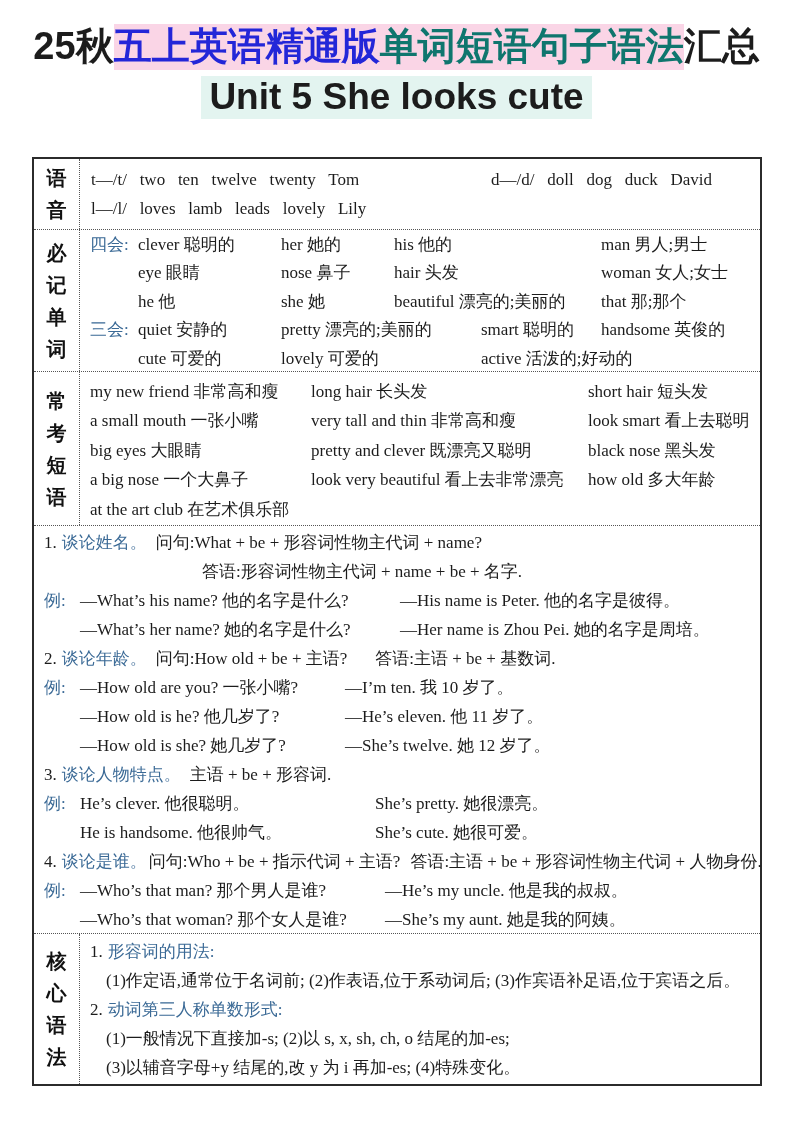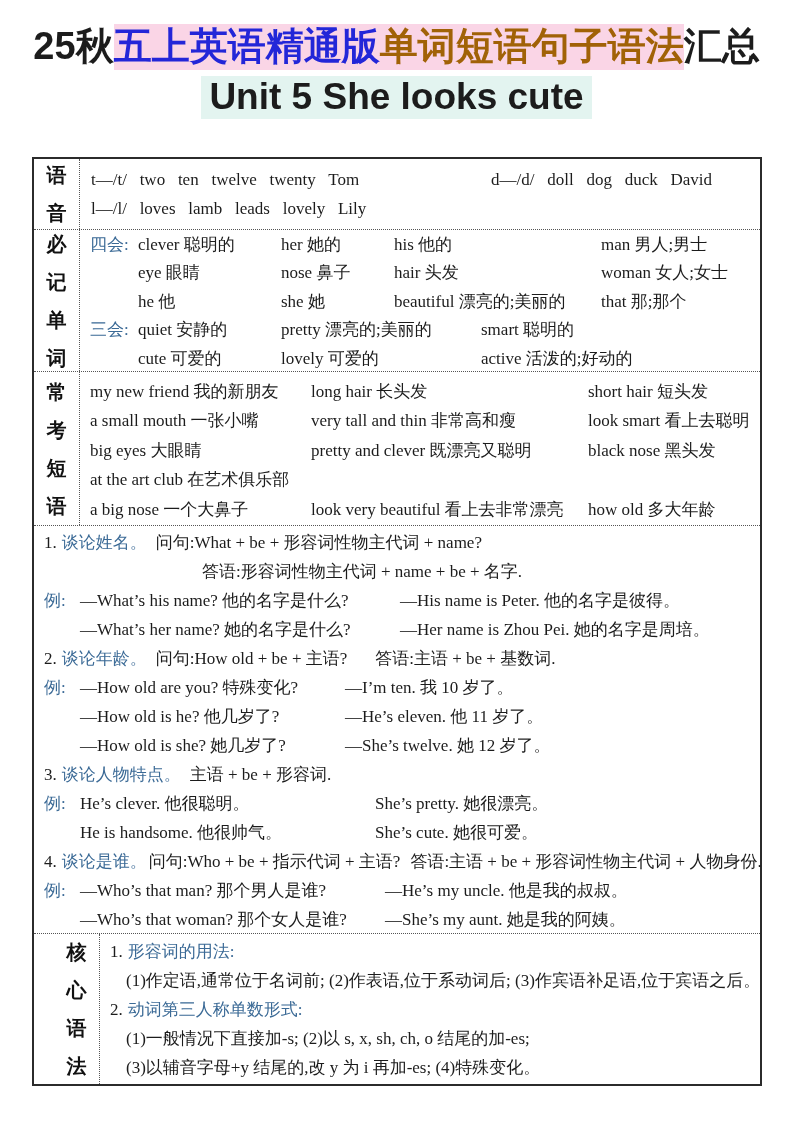--- a/index.html
+++ b/index.html
@@ -2,41 +2,41 @@
 <html><head>
 <meta charset="utf-8">
 <style>
   * { margin:0; padding:0; box-sizing:border-box; }
   html,body { width:793px; height:1121px; background:#ffffff; }
   body { font-family:"Liberation Serif","DejaVu Serif",serif; color:#1c1c1c; position:relative; overflow:hidden; }
 
   .title1 { margin-top:22px; text-align:center; font-family:"Liberation Sans","DejaVu Sans",sans-serif;
             font-weight:700; font-size:38px; line-height:48px; white-space:nowrap; }
   .t-blue { color:#2326d8; }
-  .t-pink { color:#a16207; }
+  .t-pink { color:#0f766e; }
   .bg-pink { background:#fad5e6; padding:1px 0 3px 0; }
   .title2 { text-align:center; font-family:"Liberation Sans","DejaVu Sans",sans-serif;
             font-weight:700; font-size:37px; line-height:46px; margin-top:4px; }
   .bg-cyan { background:#e3f4f0; padding:0 8px 2px 8px; }
 
   .sheet { position:absolute; left:32px; top:157px; width:730px; border:2px solid #2b2b2b; background:#fff; }
   .trow { display:flex; border-bottom:1px dotted #555; }
   .trow:last-child { border-bottom:none; }
   .lab { width:46px; border-right:1px dotted #555; display:flex; align-items:center; justify-content:center;
          font-family:"Liberation Sans","DejaVu Sans",sans-serif; font-weight:700; font-size:20px; color:#111; }
-  .lab span { display:block; width:20px; line-height:38px; text-align:right; word-break:break-all; }
+  .lab span { display:block; width:20px; line-height:32px; text-align:right; word-break:break-all; }
   .cont { flex:1; min-width:0; font-size:17px; }
   .pre { white-space:pre; }
 
   
   .r-phon { height:71px; }  .r-phon .cont { padding:6px 6px 0 11px; }
   .r-word { height:142px; } .r-word .cont { padding:1px 6px 0 10px; }
   .r-phr  { height:154px; } .r-phr .cont  { padding:5px 6px 0 10px; }
   .r-sent { height:408px; } .r-sent .cont { padding:2px 6px 0 10px; }
-  .r-gram { height:150px;padding-left:20px; } .r-gram .cont { padding:3px 6px 0 10px; }
+  .r-gram { height:150px; } .r-gram .cont { padding:3px 6px 0 10px; }
 
   
   .pline { display:flex; line-height:29px; }
   .pl { width:400px; }
 
   
   .wrow { display:flex; line-height:28.4px; white-space:nowrap; }
   .wtag { width:48px; color:#3b6a96; }
   .wa1 { width:143px; } .wa2 { width:113px; } .wa3 { width:207px; }
   .wb1 { width:143px; } .wb2 { width:200px; } .wb3 { width:120px; }
@@ -115,61 +115,62 @@
         <span class="wa1">he 他</span>
         <span class="wa2">she 她</span>
         <span class="wa3">beautiful 漂亮的;美丽的</span>
         <span class="wlast">that 那;那个</span>
       </div>
       <div class="wrow">
         <span class="wtag">三会:</span>
         <span class="wb1">quiet 安静的</span>
         <span class="wb2">pretty 漂亮的;美丽的</span>
         <span class="wb3">smart 聪明的</span>
+        <span class="wlast">handsome 英俊的</span>
       </div>
       <div class="wrow">
         <span class="wtag"></span>
         <span class="wb1">cute 可爱的</span>
         <span class="wb2">lovely 可爱的</span>
         <span class="wb3">active 活泼的;好动的</span>
         <span class="wlast"></span>
       </div>
     </div>
   </div>
 
   <div class="trow r-phr">
     <div class="lab">
         <span>常考短语</span>
       </div>
     <div class="cont">
       <div class="hrow">
-        <span class="hc1">my new friend 我的新朋友</span>
+        <span class="hc1">my new friend 非常高和瘦</span>
         <span class="hc2">long hair 长头发</span>
         <span class="hc3">short hair 短头发</span>
       </div>
       <div class="hrow">
         <span class="hc1">a small mouth 一张小嘴</span>
         <span class="hc2">very tall and thin 非常高和瘦</span>
         <span class="hc3">look smart 看上去聪明</span>
       </div>
       <div class="hrow">
         <span class="hc1">big eyes 大眼睛</span>
         <span class="hc2">pretty and clever 既漂亮又聪明</span>
         <span class="hc3">black nose 黑头发</span>
       </div>
       <div class="hrow">
+        <span class="hc1">a big nose 一个大鼻子</span>
+        <span class="hc2">look very beautiful 看上去非常漂亮</span>
+        <span class="hc3">how old 多大年龄</span>
+      </div>
+      <div class="hrow">
         <span class="hc1">at the art club 在艺术俱乐部</span>
         <span class="hc2"></span>
         <span class="hc3"></span>
       </div>
-      <div class="hrow">
-        <span class="hc1">a big nose 一个大鼻子</span>
-        <span class="hc2">look very beautiful 看上去非常漂亮</span>
-        <span class="hc3">how old 多大年龄</span>
-      </div>
     </div>
   </div>
 
   <div class="trow r-sent">
     <div class="cont">
 
       <div class="sline">
         <span class="snum">1.</span><span class="shead">谈论姓名。</span><span>问句:What + be + 形容词性物主代词 + name?</span>
       </div>
       <div class="sline">
@@ -183,21 +184,21 @@
       <div class="exrow">
         <span class="exind exl1">—What’s her name? 她的名字是什么?</span>
         <span class="exr">—Her name is Zhou Pei. 她的名字是周培。</span>
       </div>
 
       <div class="sline">
         <span class="snum">2.</span><span class="shead">谈论年龄。</span><span>问句:How old + be + 主语?</span><span class="gap28">答语:主语 + be + 基数词.</span>
       </div>
       <div class="exrow">
         <span class="exlab">例:</span>
-        <span class="exl2">—How old are you? 特殊变化?</span>
+        <span class="exl2">—How old are you? 一张小嘴?</span>
         <span class="exr">—I’m ten. 我 10 岁了。</span>
       </div>
       <div class="exrow">
         <span class="exind exl2">—How old is he? 他几岁了?</span>
         <span class="exr">—He’s eleven. 他 11 岁了。</span>
       </div>
       <div class="exrow">
         <span class="exind exl2">—How old is she? 她几岁了?</span>
         <span class="exr">—She’s twelve. 她 12 岁了。</span>
       </div>

